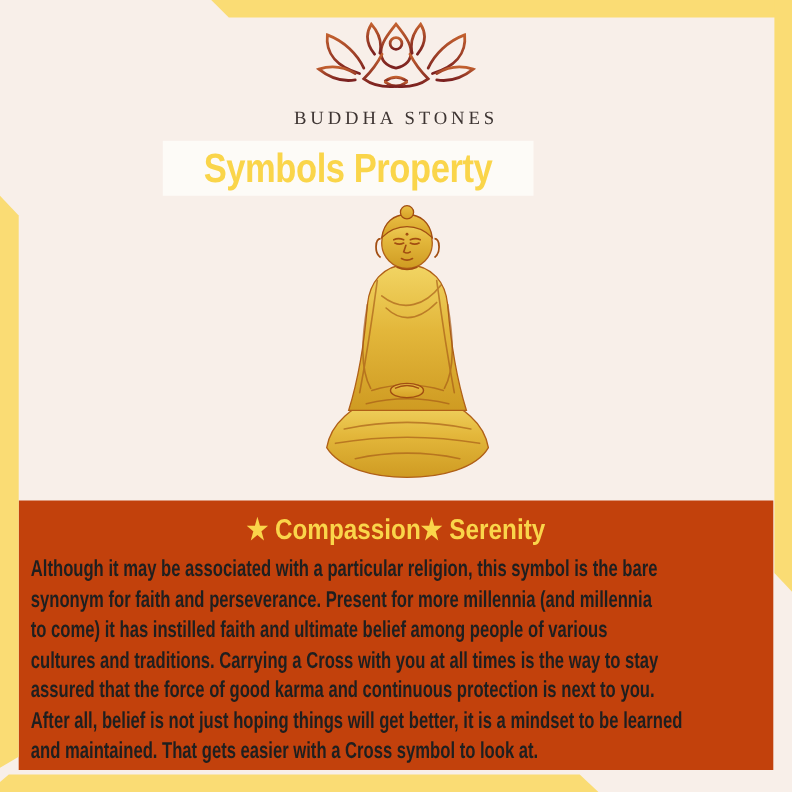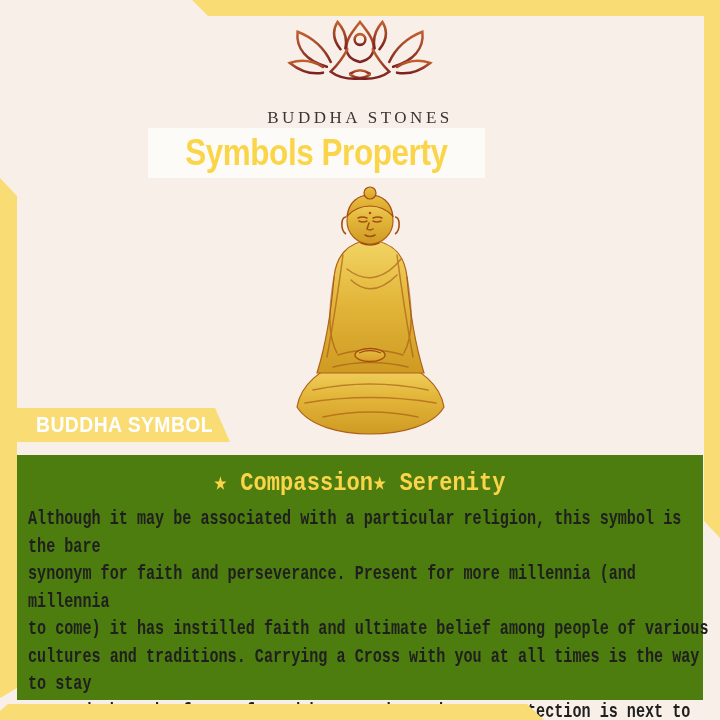--- a/index.html
+++ b/index.html
@@ -7,21 +7,21 @@
        font-family:"Liberation Sans",sans-serif;background:#f8efe9;}
 
   .stage{position:absolute;inset:0;width:720px;height:720px;background:#f8efe9;}
 
   
   .frame-svg{position:absolute;inset:0;width:720px;height:720px;pointer-events:none;}
 
   
   .logo-wrap{position:absolute;left:0;top:20px;width:720px;text-align:center;}
   .lotus{display:block;margin:0 auto;width:156px;height:78px;}
-  .brand-name{margin-top:10px;font-family:"Liberation Serif",serif;font-size:17px;
+  .brand-name{margin-top:0;font-family:"Liberation Serif",serif;font-size:17px;
               letter-spacing:3.5px;color:#3d3432;font-weight:400;}
 
   
   .title-strip{position:absolute;left:148px;top:128px;width:337px;height:50px;
                background:#fdfbf7;text-align:center;}
   .title-text{display:inline-block;font-size:37px;font-weight:700;color:#fad54a;
               line-height:50px;transform:scaleX(.85);transform-origin:center;
               letter-spacing:-.5px;white-space:nowrap;}
 
   
@@ -30,21 +30,21 @@
   
   .label-banner{position:absolute;left:17px;top:408px;width:213px;height:34px;
                 background:#fadc74;
                 clip-path:polygon(0 0,93% 0,100% 100%,0 100%);}
   .label-text{display:inline-block;margin-left:19px;font-size:22px;font-weight:700;
               color:#ffffff;line-height:34px;transform:scaleX(.88);
               transform-origin:left center;letter-spacing:.5px;white-space:nowrap;}
 
   
   .content{position:absolute;left:17px;top:455px;width:686px;height:245px;
-           background:#4d7c0f;font-family:Liberation Mono, monospace;}
+           background:#c2410c;}
   .content-heading{margin-top:11px;text-align:center;}
   .heading-text{display:inline-block;font-size:26px;font-weight:700;color:#fad54a;
                 transform:scaleX(.85);transform-origin:center;white-space:nowrap;}
   .paragraph{margin:7px 0 0 11px;width:950px;font-size:21px;font-weight:700;
              color:#1f1f1f;line-height:27.5px;white-space:pre-line;
              transform:scaleX(.72);transform-origin:top left;letter-spacing:0;}
 </style>
 </head>
 <body>
 
@@ -133,23 +133,20 @@
       <path d="M22,218 Q87,207 153,218"></path>
       <path d="M40,232 Q87,222 135,232"></path>
       <path d="M51,92 C46,122 44,150 54,168"></path>
       <path d="M124,92 C129,122 131,150 121,168"></path>
     </g>
 
     <ellipse cx="87" cy="170" rx="15" ry="6.5" fill="url(#gold2)" stroke="#a24e12" stroke-width="1.3"></ellipse>
     <path d="M76,168 Q87,163 98,168" fill="none" stroke="#a24e12" stroke-width="1.3"></path>
   </svg>
 
-  <div class="label-banner">
-    <span class="label-text">BUDDHA SYMBOL</span>
-  </div>
 
   <div class="content">
     <div class="content-heading">
       <span class="heading-text">★ Compassion★ Serenity</span>
     </div>
     <div class="paragraph">Although it may be associated with a particular religion, this symbol is the bare
 synonym for faith and perseverance. Present for more millennia (and millennia
 to come) it has instilled faith and ultimate belief among people of various
 cultures and traditions. Carrying a Cross with you at all times is the way to stay
 assured that the force of good karma and continuous protection is next to you.

